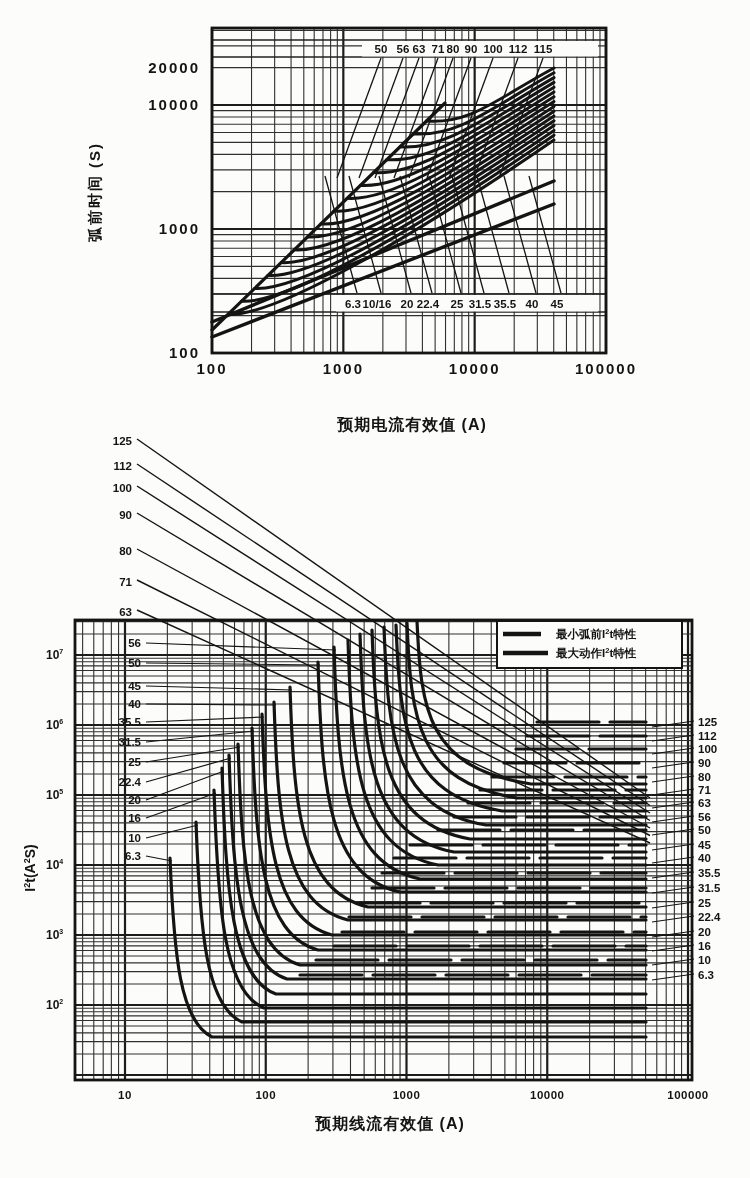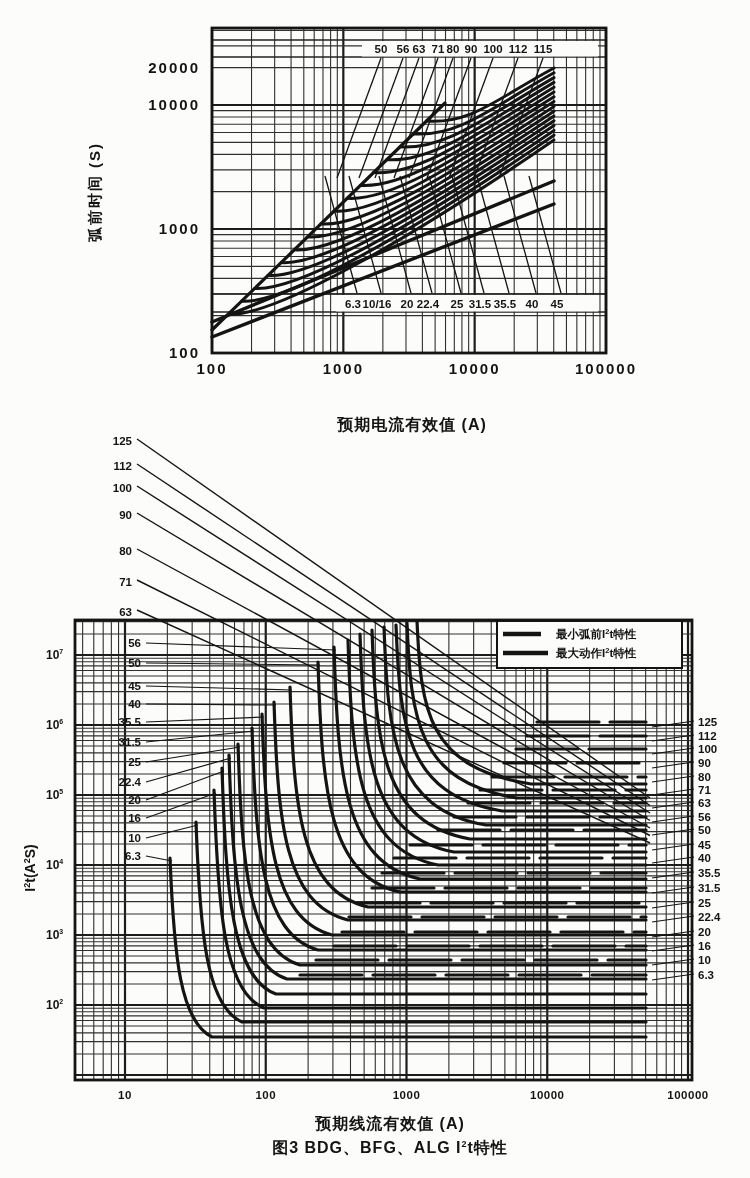--- a/index.html
+++ b/index.html
@@ -413,14 +413,13 @@
       </g>
     </svg>
 
   <div class="vtitle" style="left:95px;top:192px;font-size:15px;">弧前时间 (S)</div>
 
   <div class="cap" style="left:412px;top:415px;">预期电流有效值 (A)</div>
 
   <div class="vtitle" style="left:30px;top:868px;font-size:14px;letter-spacing:0;"><span>I</span><sup>2</sup><span>t(A</span><sup>2</sup><span>S)</span></div>
 
   <div class="cap" style="left:390px;top:1114px;">预期线流有效值 (A)</div>
-  <div class="cap" style="left:390px;top:1138px;"><span>图3 BDG、BFG、ALG  I</span><sup>2</sup><span>t特性</span></div>
 </div>
 
 </body></html>

